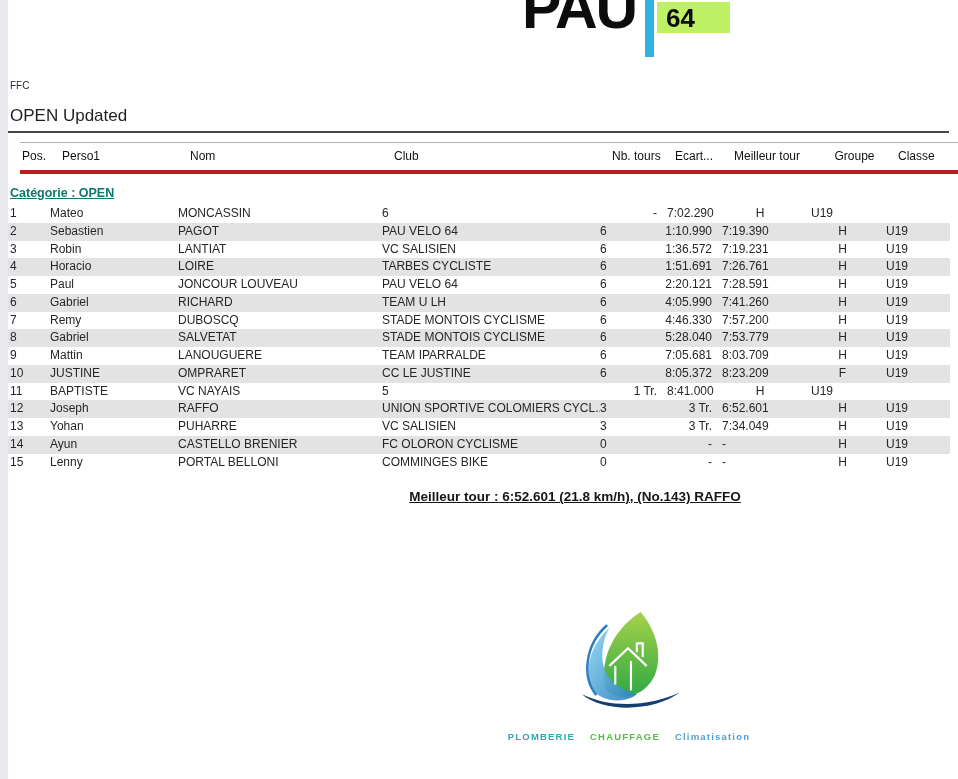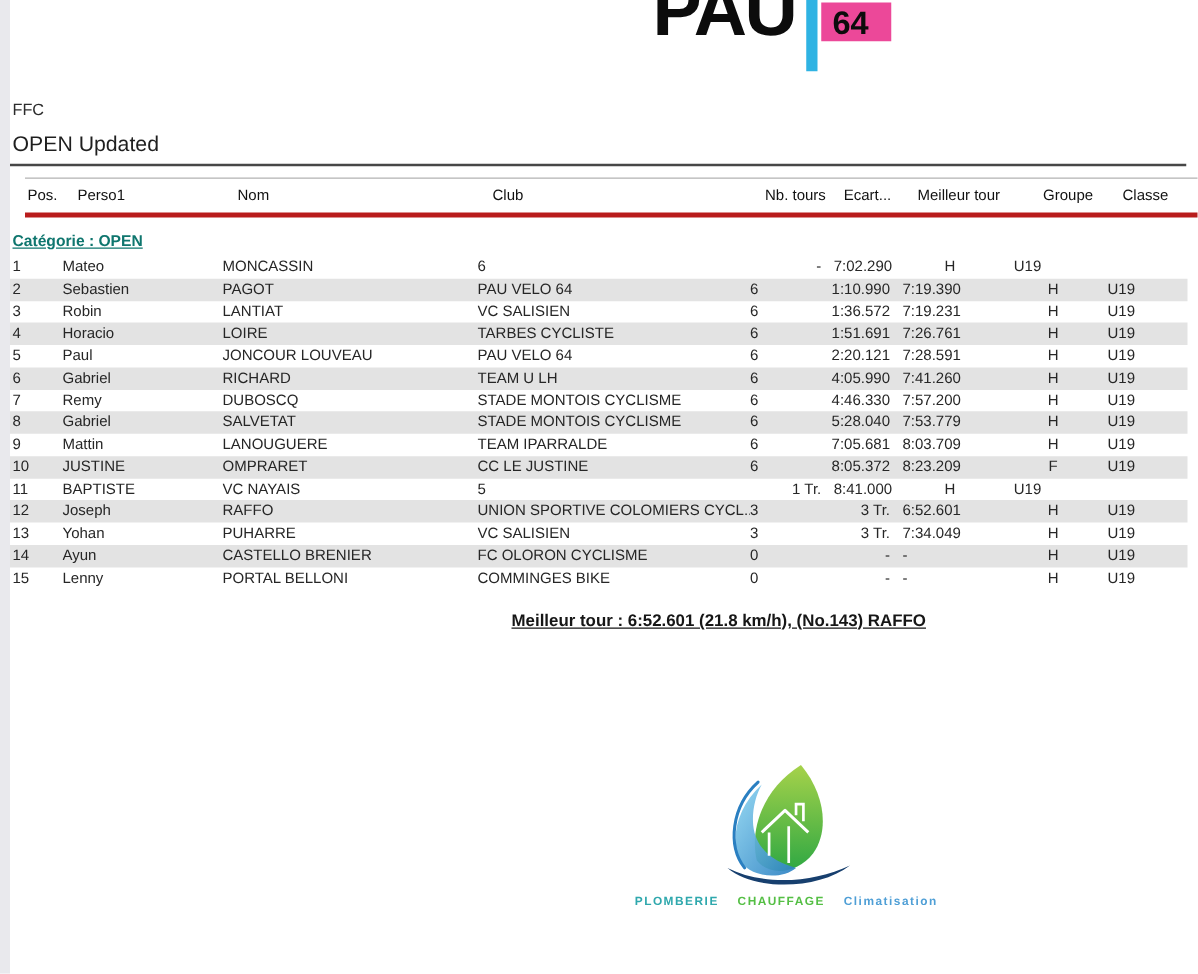--- a/index.html
+++ b/index.html
@@ -17,21 +17,21 @@
   .pau-logo{left:520px;top:0;width:210px;height:58px;overflow:hidden;}
   .pau-word{position:absolute;left:2px;top:-21px;font-size:59px;font-weight:900;
     letter-spacing:-2px;color:#0c0c0c;line-height:1;}
   .pau-bar{position:absolute;left:125px;top:0;width:9px;height:57px;}
   .pau-velo{position:absolute;left:138px;top:-13px;width:56px;font-size:16px;
     font-weight:900;color:#0c0c0c;letter-spacing:1px;line-height:16px;text-align:center;}
   .pau-64-box{position:absolute;left:137px;top:2px;width:56px;height:31px;}
   .pau-64{position:absolute;left:9px;top:2px;font-size:26px;font-weight:900;color:#0c0c0c;line-height:29px;}
 
   
-  .ffc{left:10px;top:80px;font-size:13px;color:#2b2b2b;}
+  .ffc{left:10px;top:80px;font-size:10px;color:#2b2b2b;}
   .doc-title{left:10px;top:106px;font-size:17px;color:#1f1f1f;}
   .title-underline{left:8px;top:131px;width:941px;height:2px;background:#474747;}
 
   
   .grid-cols{display:grid;grid-template-columns:42px 128px 204px 218px 60px 55px 90px 75px 70px;}
   .thead{left:20px;top:142px;width:942px;height:27px;line-height:27px;
     border-top:1px solid #b3b3b3;border-bottom:4px solid #b91c1c;
     font-weight:normal;font-size:12px;color:#111;}
   .thead .c{white-space:nowrap;overflow:hidden;}
   .category{left:10px;top:186px;font-size:12.5px;font-weight:bold;text-decoration:underline;color:#0f766e;}
@@ -48,33 +48,33 @@
 
   
   .bestlap{left:330px;top:489px;width:490px;text-align:center;
     font-size:13.5px;font-weight:bold;text-decoration:underline;color:#161616;}
 
   
   .sponsor{left:497px;top:612px;width:264px;text-align:center;}
   .sponsor svg{display:block;margin:0 auto;}
   .sponsor-name{font-size:30px;line-height:32px;letter-spacing:0.5px;}
   .sponsor-name .np{font-weight:bold;}
-  .sponsor-services{margin-top:6px;display:flex;justify-content:center;gap:15px;
+  .sponsor-services{margin-top:21px;display:flex;justify-content:center;gap:15px;
     font-size:9.5px;font-weight:bold;letter-spacing:1.2px;}
 </style>
 </head>
 <body>
 
 <div class="abs left-strip"></div>
 
 <div class="abs pau-logo">
   <span class="pau-word">PAU</span>
   <span class="pau-velo">VELO</span>
   <span class="pau-bar" style="background: rgb(47, 179, 227);"></span>
-  <span class="pau-64-box" style="background: #ec4899;">
+  <span class="pau-64-box" style="background: #bef264; padding-left: 42px;">
     <span class="pau-64">64</span>
   </span>
 </div>
 
 <div class="abs ffc">FFC</div>
 <div class="abs doc-title">OPEN Updated</div>
 <div class="abs title-underline"></div>
 
 <div class="abs thead grid-cols">
   <div class="c pos">Pos.</div>

